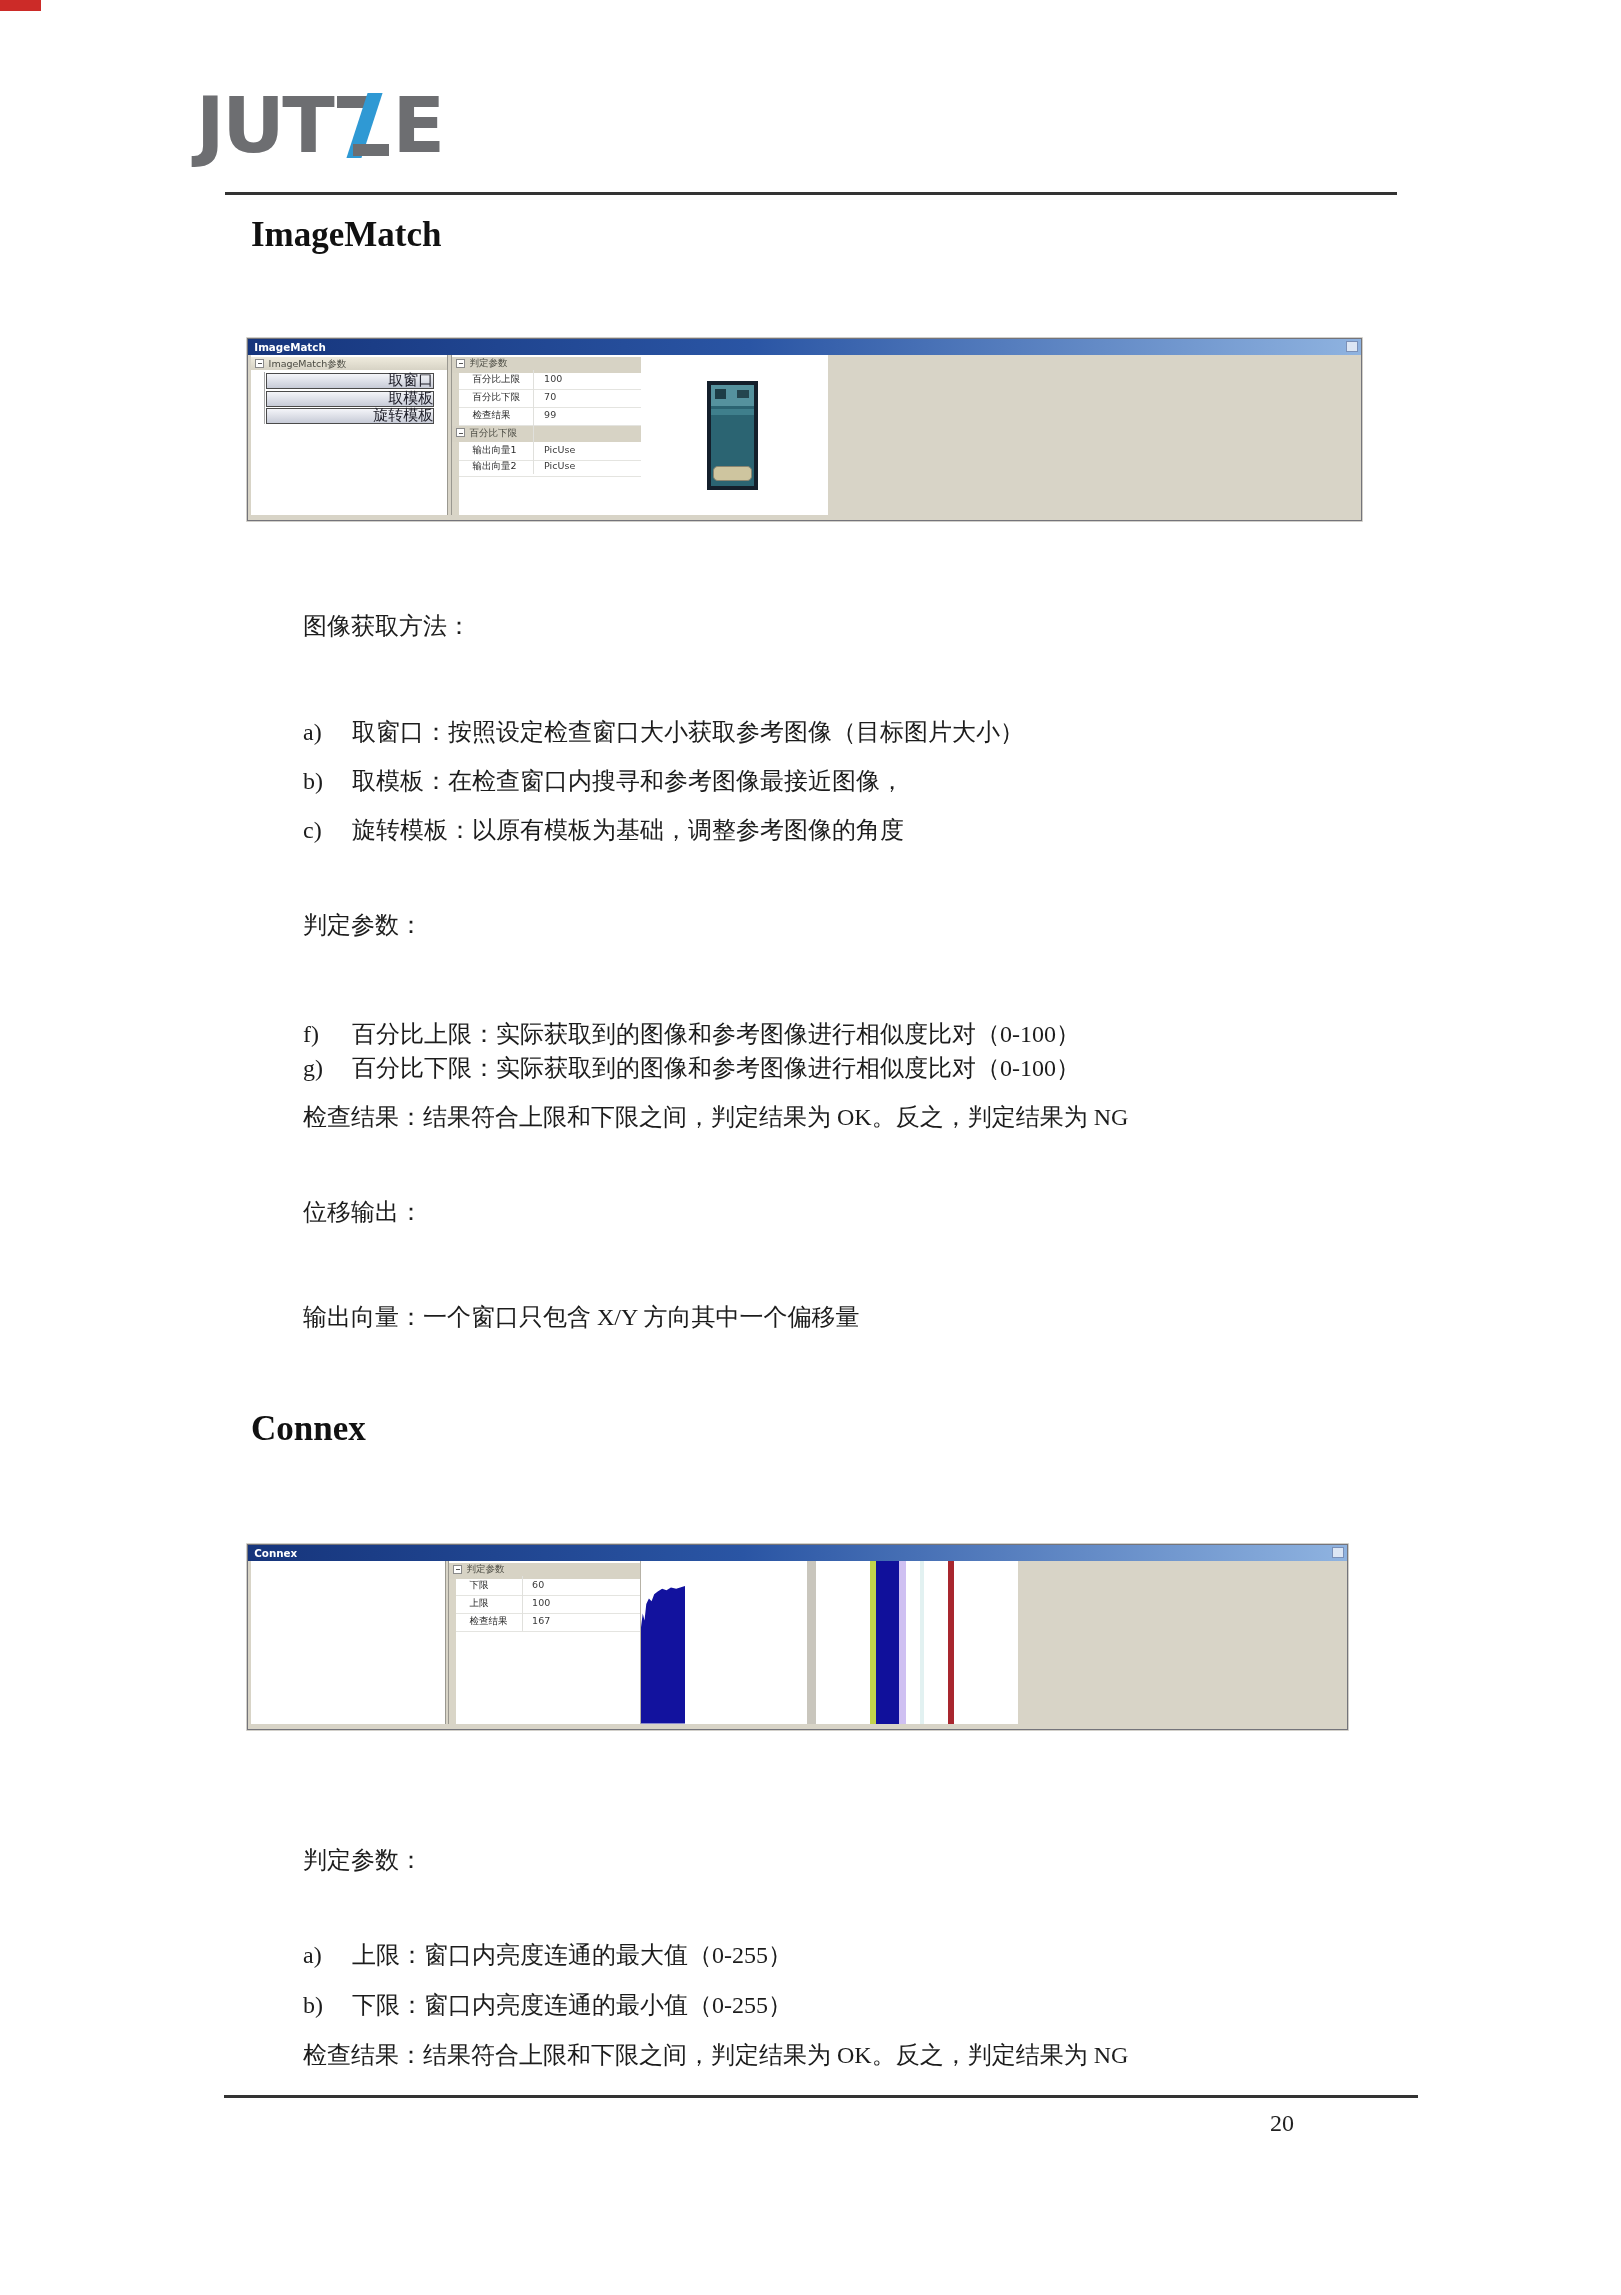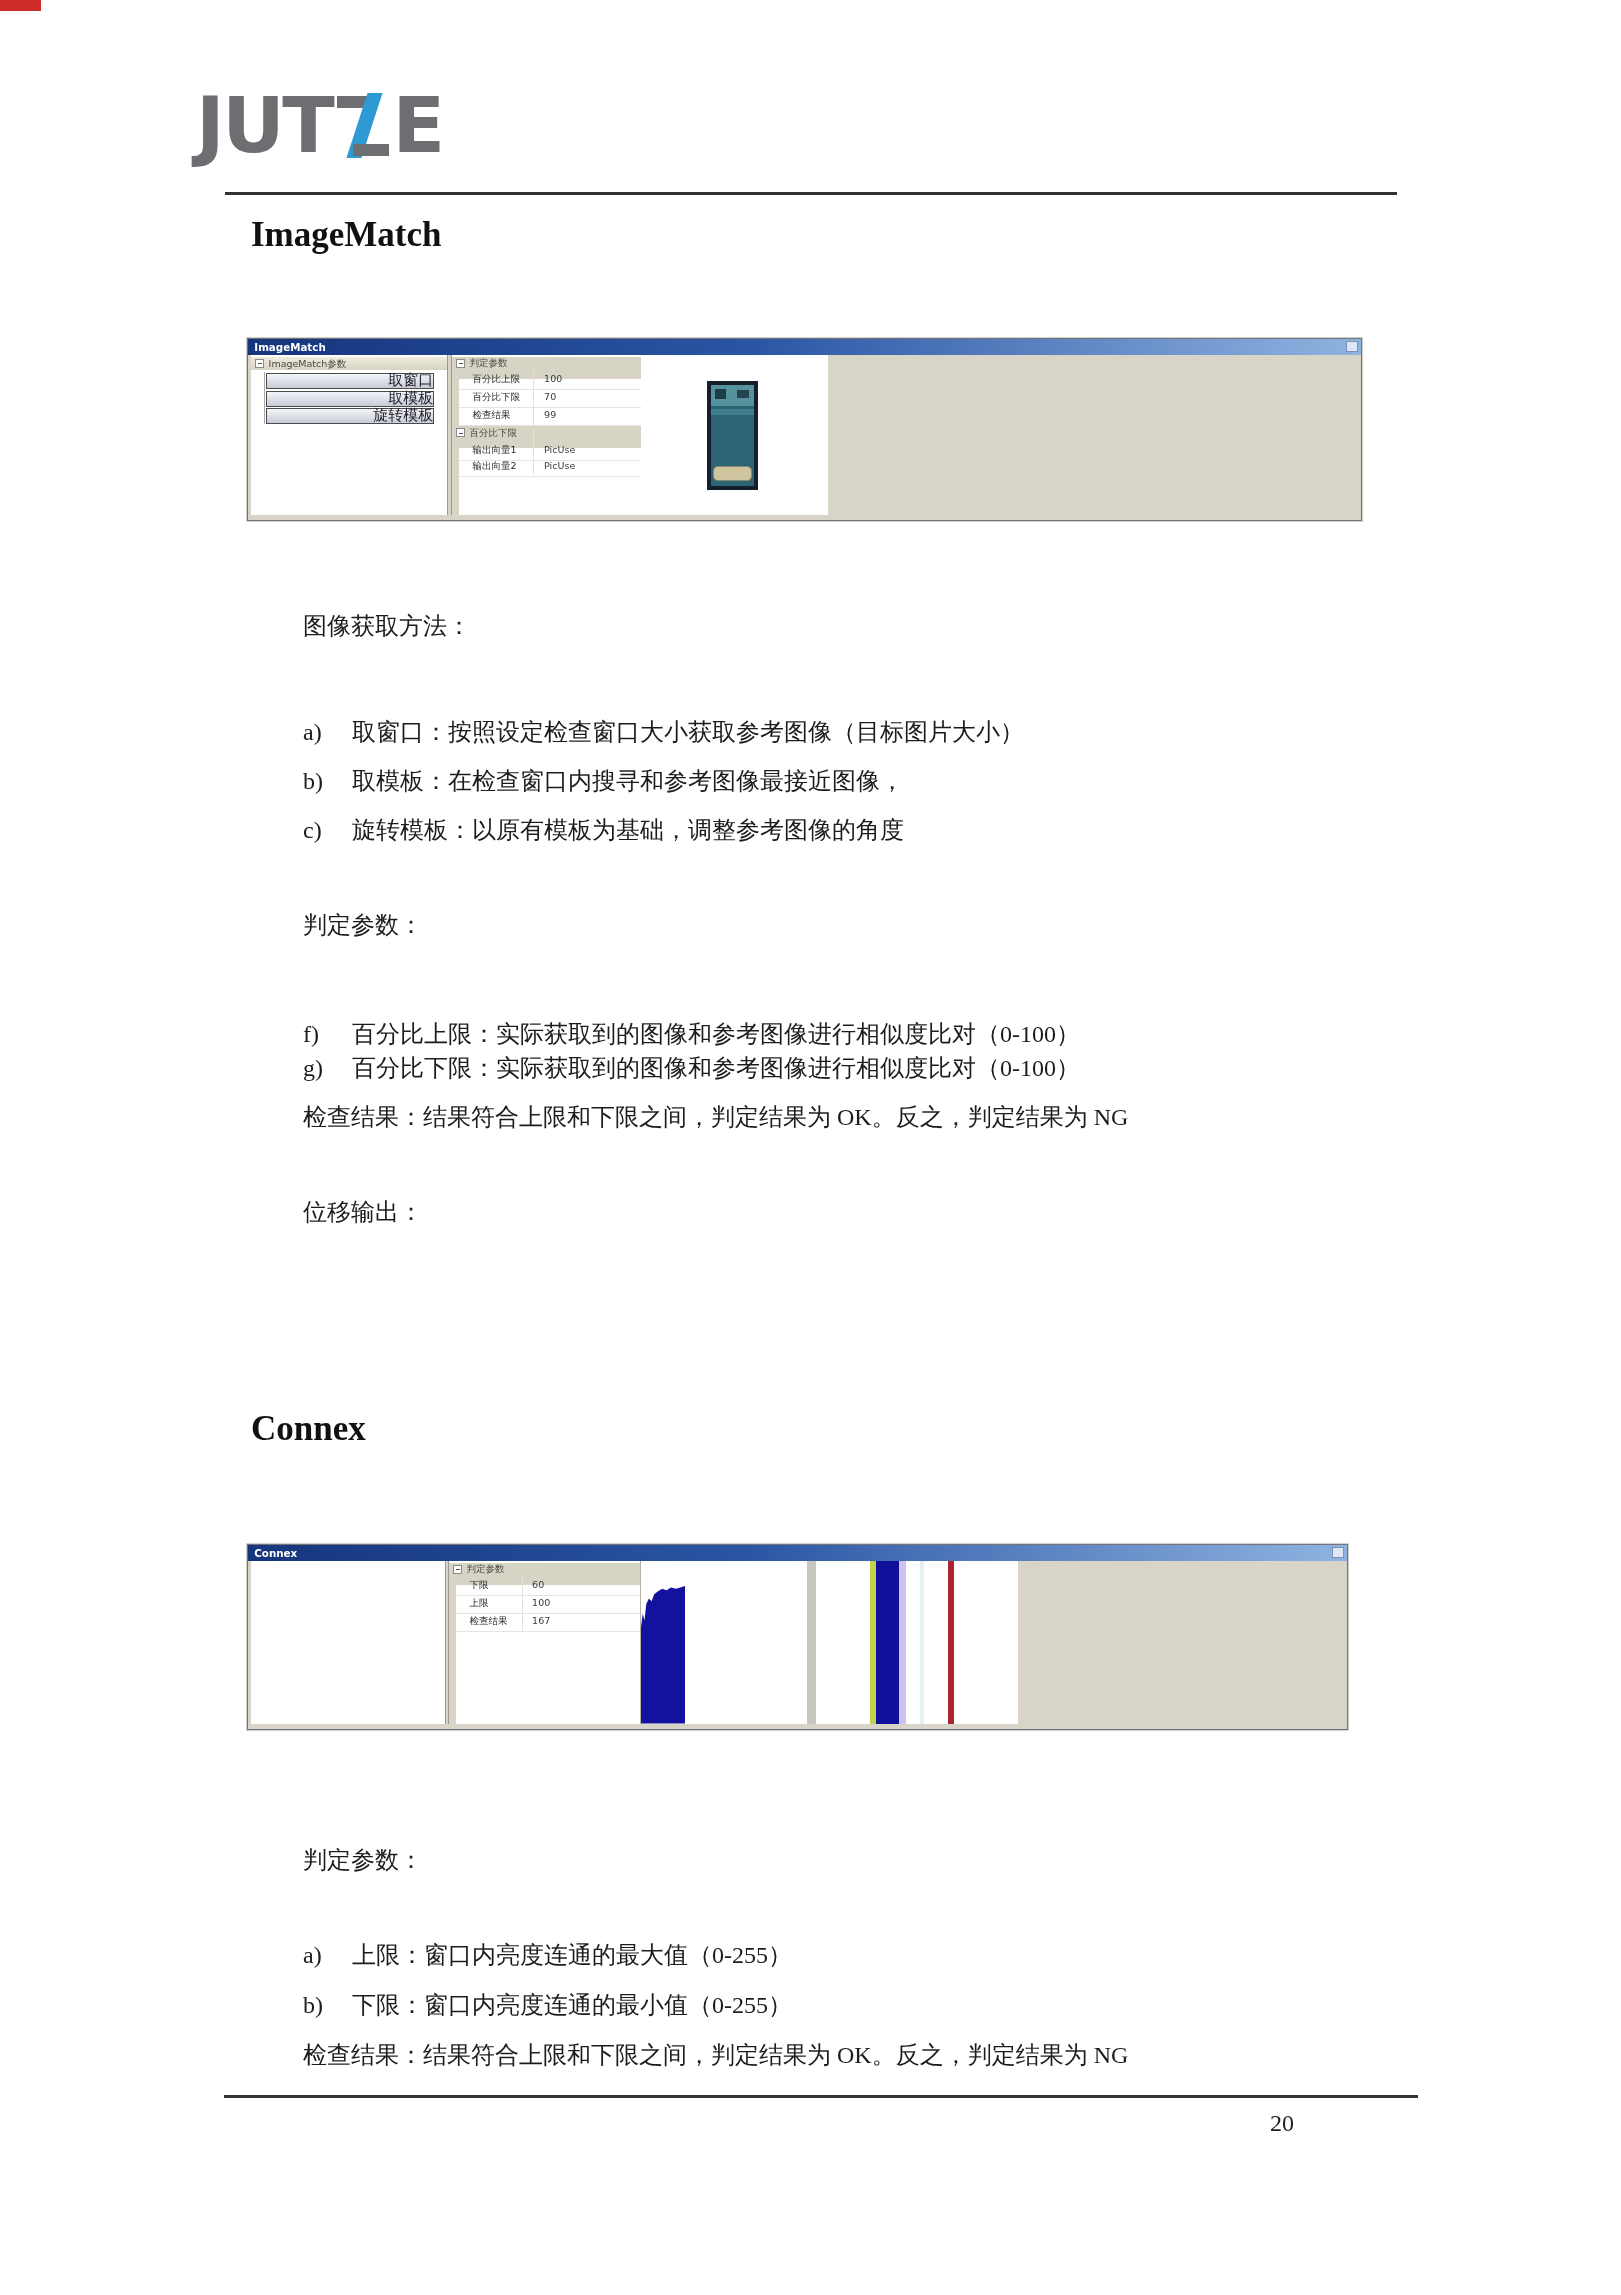--- a/index.html
+++ b/index.html
@@ -51,21 +51,21 @@
   .panel-hdr .htxt{position:absolute;left:17.4px;top:1.6px;font-family:"DejaVu Sans",sans-serif;
                    font-size:9.5px;color:#4a4a42;line-height:11px;white-space:nowrap;}
 
   .tree-strip{position:absolute;left:12.7px;top:17.4px;width:1.6px;height:52px;background:#a8a8a8;}
   .tree-btn{position:absolute;left:15px;width:168px;height:16px;box-sizing:border-box;
             background:linear-gradient(#f4f5f9,#c7cbd7);border:1.6px solid #4a4a4a;
             font-family:"DejaVu Sans",sans-serif;font-size:15px;color:#20202a;
             text-align:right;line-height:12px;cursor:pointer;}
 
   .grid-strip{position:absolute;left:0;top:15px;bottom:0;width:7.1px;background:#d9d5c7;}
-  .grid-band{position:absolute;left:0;right:0;height:22px;background:#d7d3c5;}
+  .grid-band{position:absolute;left:0;right:0;height:16px;background:#d7d3c5;}
   .grid-band .htxt{position:absolute;left:17.4px;top:0.8px;font-family:"DejaVu Sans",sans-serif;
                    font-size:9.5px;color:#4a4a42;line-height:11px;white-space:nowrap;}
   .grid-row{position:absolute;left:7.1px;right:0;height:18px;border-bottom:0.8px solid #e4e4e0;
             font-family:"DejaVu Sans",sans-serif;font-size:9.5px;color:#2a2a2a;}
   .grid-row .lbl{position:absolute;left:13.4px;top:2.4px;white-space:nowrap;}
   .grid-row .val{position:absolute;top:2.4px;color:#3a3a3a;white-space:nowrap;}
   .colline{position:absolute;top:15px;bottom:0;width:0.8px;background:#e0e0dc;}
 
   
   .photo{position:absolute;left:66px;top:26px;width:51px;height:109px;box-sizing:border-box;
@@ -198,20 +198,21 @@
   </div>
   <div class="para" style="top:1052px;">
     <div class="li">
         <span class="marker">g)</span>
         <span>百分比下限：实际获取到的图像和参考图像进行相似度比对（0-100）</span>
       </div>
   </div>
   <div class="para" style="top:1101px;">检查结果：结果符合上限和下限之间，判定结果为 OK。反之，判定结果为 NG</div>
 
   <div class="para" style="top:1196px;">位移输出：</div>
+  <div class="para" style="top:1301px;">输出向量：一个窗口只包含 X/Y 方向其中一个偏移量</div>
 
   <div class="h1" style="top:1409px;">Connex</div>
 
   <div class="dialog" style="left:247px;top:1544px;width:1099px;height:184px;">
     <div class="titlebar">
       <span class="ttxt">Connex</span>
       <span class="tbtn"></span>
     </div>
 
     <div class="panel bordered" style="left:3.2px;width:194px;"></div>

